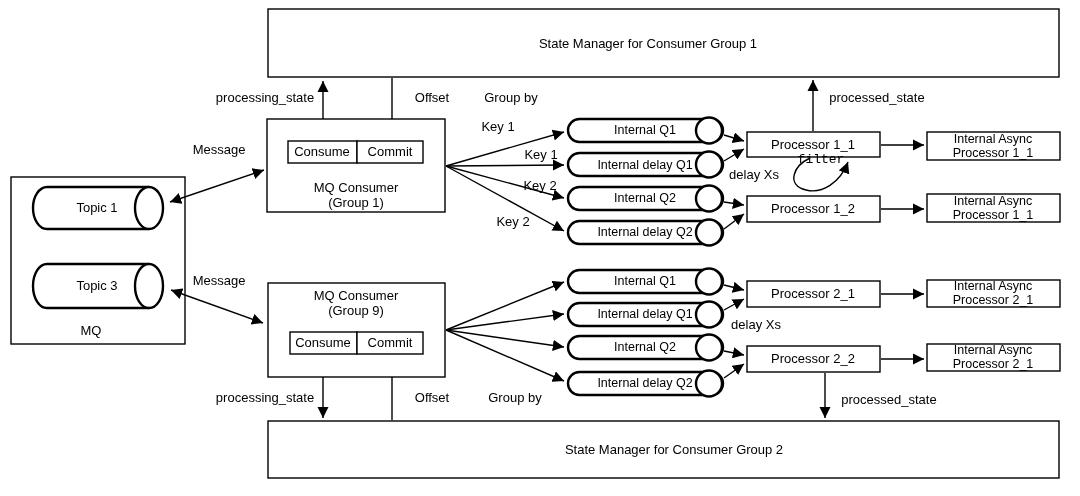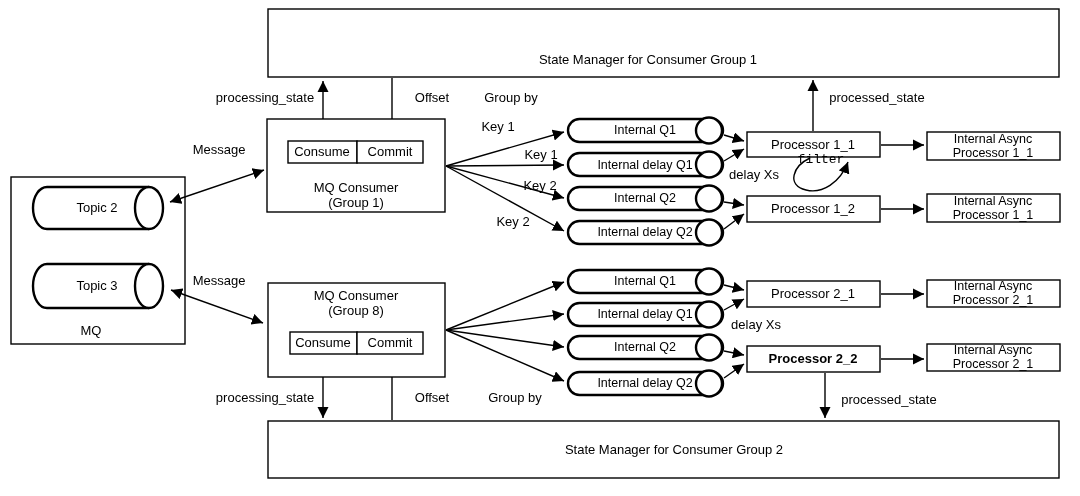--- a/index.html
+++ b/index.html
@@ -134,24 +134,24 @@
         <rect x="568" y="336" width="155" height="23" rx="11.5"></rect>
           <circle cx="709" cy="347.5" r="13"></circle>
       </g>
       <g>
         <rect x="568" y="372" width="155" height="23" rx="11.5"></rect>
           <circle cx="709" cy="383.5" r="13"></circle>
       </g>
     </g>
   </svg>
 
-  <div class="lbl" style="left:648px;top:60px;">State Manager for Consumer Group 1</div>
+  <div class="lbl" style="left:648px;top:44px;">State Manager for Consumer Group 1</div>
   <div class="lbl" style="left:648px;top:450px;margin-left:26px;">State Manager for Consumer Group 2</div>
 
-  <div class="lbl" style="left:97px;top:208px;">Topic 2</div>
+  <div class="lbl" style="left:97px;top:208px;">Topic 1</div>
   <div class="lbl" style="left:97px;top:286px;">Topic 3</div>
   <div class="lbl" style="left:91px;top:331px;text-align:right;">MQ</div>
 
   <div class="lbl" style="left:219px;top:150px;">Message</div>
   <div class="lbl" style="left:219px;top:281px;">Message</div>
 
   <div class="lbl" style="left:265px;top:98px;">processing_state</div>
   <div class="lbl" style="left:432px;top:98px;">Offset</div>
   <div class="lbl" style="left:511px;top:98px;">Group by</div>
 
@@ -161,21 +161,21 @@
 
   <div class="lbl" style="left:356px;top:196px;">
     <span>MQ Consumer</span>
     <span>(Group 1)</span>
   </div>
   <div class="lbl" style="left:322px;top:152px;">Consume</div>
   <div class="lbl" style="left:390px;top:152px;">Commit</div>
 
   <div class="lbl" style="left:356px;top:304px;">
     <span>MQ Consumer</span>
-    <span>(Group 8)</span>
+    <span>(Group 9)</span>
   </div>
   <div class="lbl" style="left:323px;top:343px;">Consume</div>
   <div class="lbl" style="left:390px;top:343px;">Commit</div>
 
   <div class="lbl" style="left:498px;top:127px;">Key 1</div>
   <div class="lbl" style="left:541px;top:155px;">Key 1</div>
   <div class="lbl" style="left:540px;top:186px;">Key 2</div>
   <div class="lbl" style="left:513px;top:222px;">Key 2</div>
 
   <div class="lbl small" style="left:645px;top:130px;">Internal Q1</div>
@@ -187,21 +187,21 @@
   <div class="lbl small" style="left:645px;top:314px;">Internal delay Q1</div>
   <div class="lbl small" style="left:645px;top:347px;">Internal Q2</div>
   <div class="lbl small" style="left:645px;top:383px;">Internal delay Q2</div>
 
   <div class="lbl" style="left:754px;top:175px;">delay Xs</div>
   <div class="lbl" style="left:756px;top:325px;">delay Xs</div>
 
   <div class="lbl" style="left:813px;top:145px;">Processor 1_1</div>
   <div class="lbl" style="left:813px;top:209px;">Processor 1_2</div>
   <div class="lbl" style="left:813px;top:294px;">Processor 2_1</div>
-  <div class="lbl" style="left:813px;top:359px;font-weight:bold;">Processor 2_2</div>
+  <div class="lbl" style="left:813px;top:359px;">Processor 2_2</div>
 
   <div class="lbl" style="left:821px;top:160px;font-family:Liberation Mono, monospace;">filter</div>
 
   <div class="lbl" style="left:877px;top:98px;">processed_state</div>
   <div class="lbl" style="left:889px;top:400px;">processed_state</div>
 
   <div class="lbl small" style="left:993px;top:146px;">
     <span>Internal Async</span>
     <span>Processor 1_1</span>
   </div>

